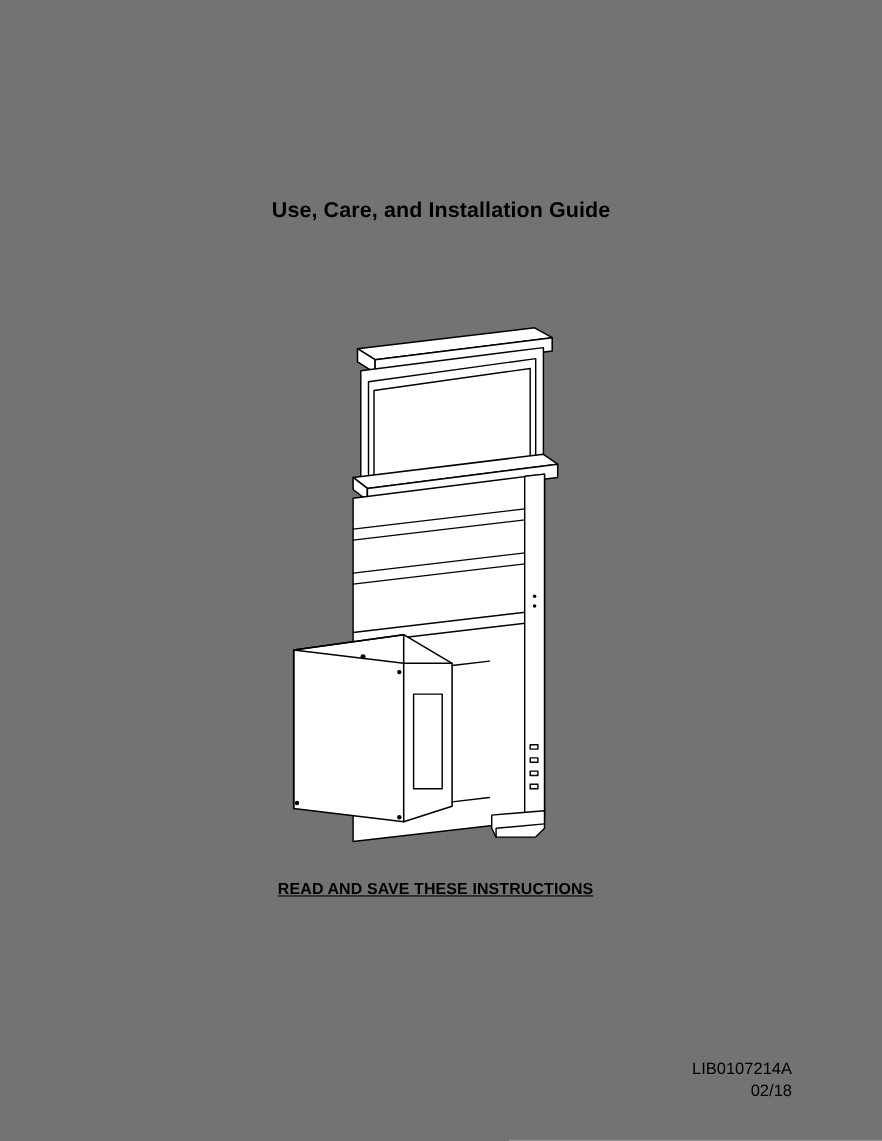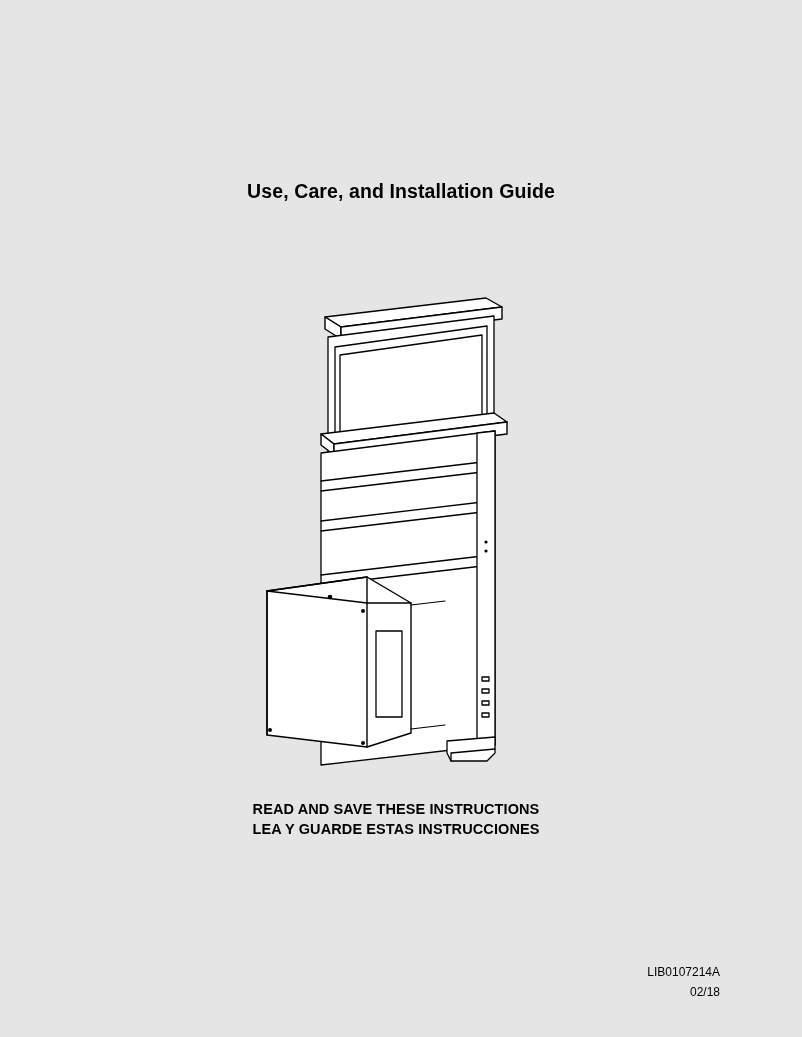--- a/index.html
+++ b/index.html
@@ -11,21 +11,21 @@
     width: 802px;
     height: 1037px;
     font-family: "Liberation Sans", sans-serif;
     color: #000000;
     position: relative;
     overflow: hidden;
   }
   .page {
     position: absolute;
     inset: 0;
-    background: #e5e5e5;
+    background: #737373;
   }
   .title-block {
     position: absolute;
     top: 178px;
     left: 0;
     width: 802px;
     text-align: center;
   }
   .title-line {
     font-size: 19.5px;
@@ -42,38 +42,39 @@
   }
   .figure svg {
     display: block;
   }
   .instructions-block {
     position: absolute;
     top: 800px;
     left: 0;
     width: 792px;
     text-align: center;
+    text-decoration: underline;
   }
   .instr-line {
     font-size: 14.5px;
     font-weight: bold;
     line-height: 19.5px;
     letter-spacing: 0.1px;
   }
   .footer-block {
     position: absolute;
     top: 962px;
     left: 0;
     width: 802px;
     text-align: right;
     padding-right: 82px;
     box-sizing: border-box;
   }
   .footer-line {
-    font-size: 12px;
+    font-size: 15px;
     line-height: 20px;
   }
 </style>
 </head>
 <body>
 
 <div class="page">
 
   <div class="title-block">
     <div class="title-line">Use, Care, and Installation Guide</div>
@@ -145,21 +146,20 @@
 
       <g stroke-width="1.2">
         <path d="M156 320 L190 316"></path>
         <path d="M156 444 L190 440"></path>
       </g>
     </svg>
   </div>
 
   <div class="instructions-block">
     <div class="instr-line">READ AND SAVE THESE INSTRUCTIONS</div>
-    <div class="instr-line">LEA Y GUARDE ESTAS INSTRUCCIONES</div>
   </div>
 
   <div class="footer-block">
     <div class="footer-line">LIB0107214A</div>
     <div class="footer-line">02/18</div>
   </div>
 
 </div>
 
 </body></html>

